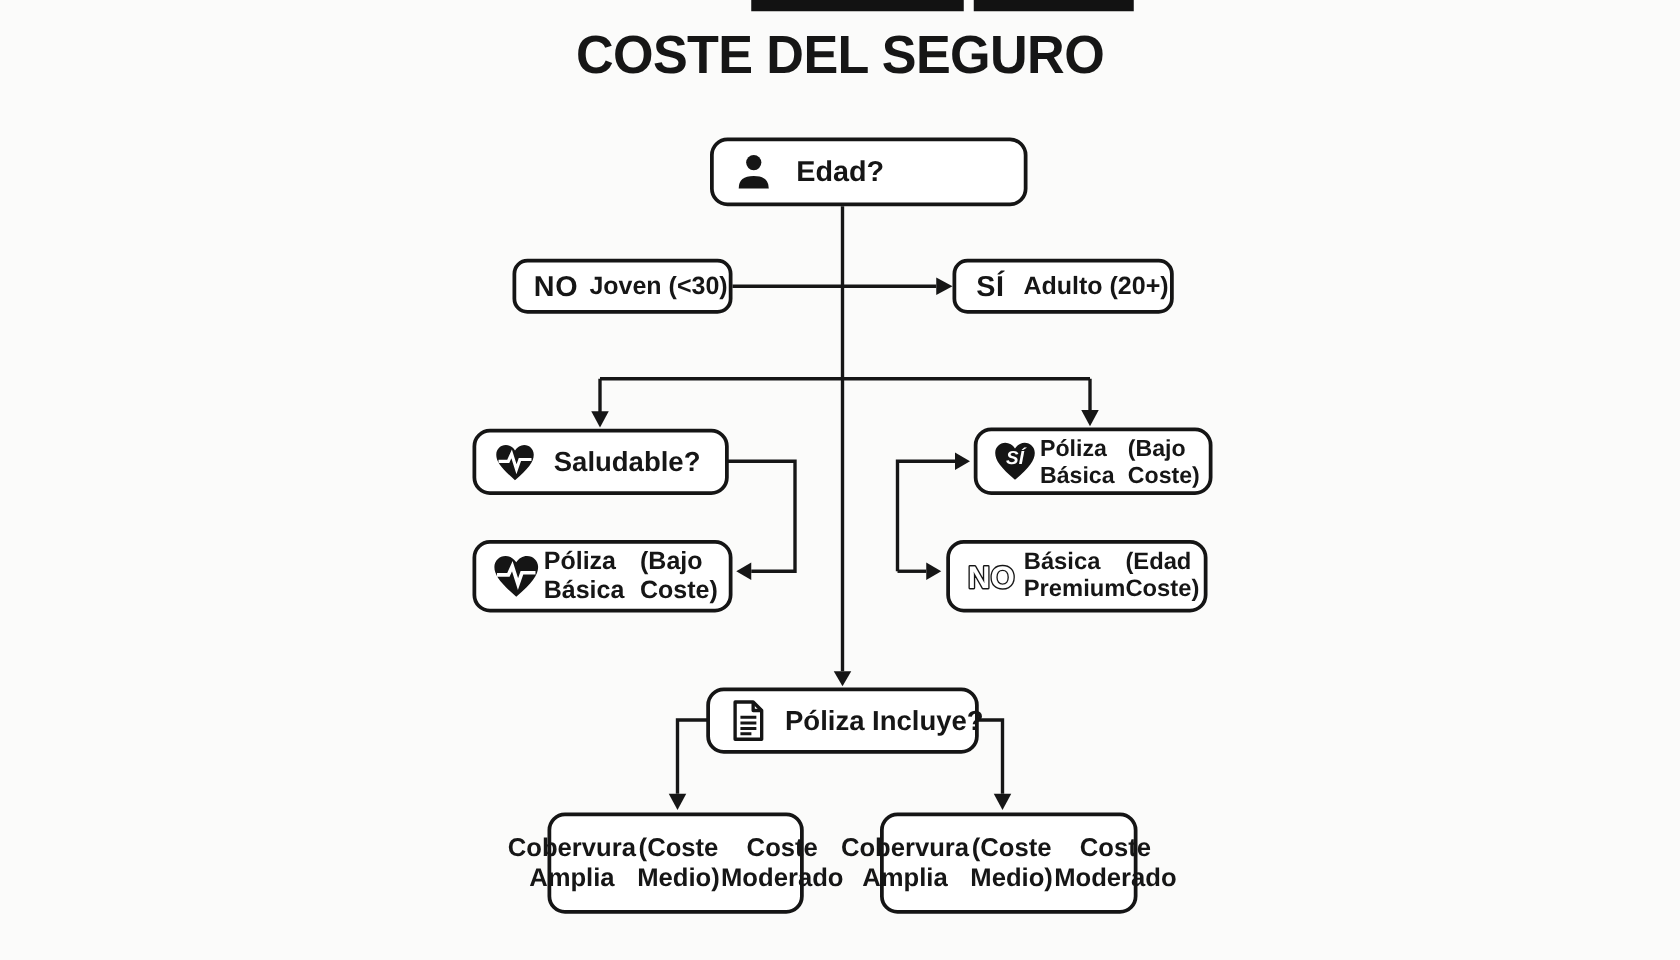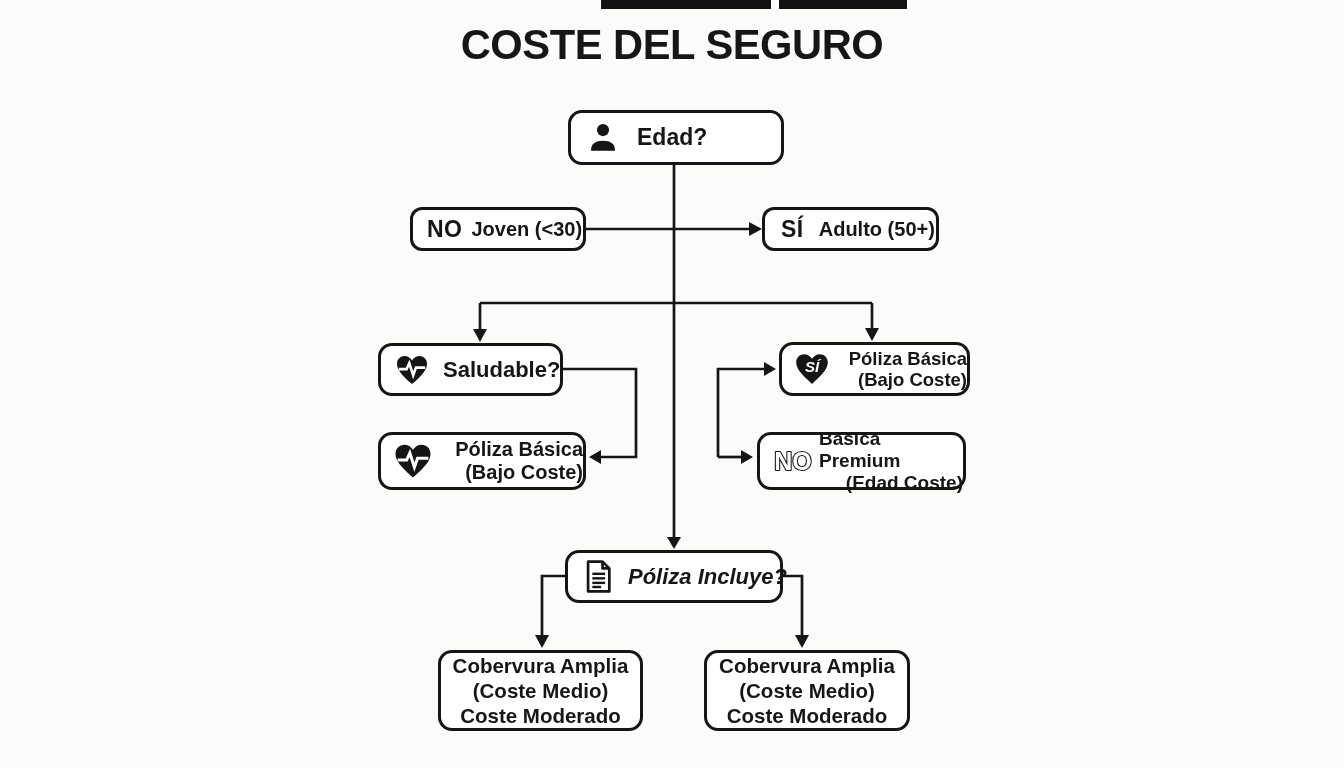--- a/index.html
+++ b/index.html
@@ -22,33 +22,33 @@
   .node{
     position:absolute;
     background:#ffffff;
     border:3px solid #151515;
     border-radius:14px;
     display:flex;align-items:center;
     box-sizing:border-box;
   }
   .node .lbl{font-weight:700;white-space:nowrap;}
   .badge{font-weight:800;letter-spacing:0.5px;}
-  .stack{display:flex;flex-direction:column;align-items:flex-end;flex:1;line-height:1.15;font-weight:700;}
-  .result{flex-direction:column;justify-content:center;gap:1px;text-align:center;font-weight:700;}
+  .stack{display:flex;flex-direction:row;align-items:flex-start;flex:1;line-height:1.15;font-weight:700;}
+  .result{flex-direction:row;justify-content:center;gap:1px;text-align:center;font-weight:700;}
   
-  #edad{left:568px;top:110px;width:216px;height:55px;padding-left:15px;gap:17px;font-size:23px;}
+  #edad{left:568px;top:110px;width:254px;height:55px;padding-left:15px;gap:17px;font-size:23px;}
   #joven{left:410px;top:207px;width:176px;height:44px;border-radius:12px;padding-left:14px;gap:9px;font-size:20px;}
   #joven .badge{font-size:23px;}
   #adulto{left:762px;top:207px;width:177px;height:44px;border-radius:12px;padding-left:16px;gap:15px;font-size:20px;}
   #adulto .badge{font-size:23px;}
-  #saludable{left:378px;top:343px;width:185px;height:53px;padding-left:12px;gap:12px;font-size:22px;}
+  #saludable{left:378px;top:343px;width:205px;height:53px;padding-left:12px;gap:12px;font-size:22px;}
   #basica-si{left:779px;top:342px;width:191px;height:54px;padding-left:10px;font-size:18.5px;}
   #basica-left{left:378px;top:432px;width:208px;height:58px;padding-left:10px;font-size:20px;}
   #premium{left:757px;top:432px;width:209px;height:58px;padding-left:7px;font-size:19px;}
-  #incluye{left:565px;top:550px;width:218px;height:53px;padding-left:13px;gap:13px;font-size:22px;font-style:italic;}
+  #incluye{left:565px;top:550px;width:218px;height:53px;padding-left:13px;gap:13px;font-size:22px;}
   #res-left{left:438px;top:650px;width:205px;height:81px;font-size:20.5px;}
   #res-right{left:704px;top:650px;width:206px;height:81px;font-size:20.5px;}
   .icon{flex:0 0 auto;display:block;}
 </style>
 </head>
 <body>
 
 <div class="canvas">
 
   <div class="top-artifact" style="left:601px;width:170px;"></div>
@@ -96,21 +96,21 @@
     <span class="lbl">Edad?</span>
   </div>
 
   <div class="node" id="joven">
     <span class="badge">NO</span>
     <span class="lbl">Joven (&lt;30)</span>
   </div>
 
   <div class="node" id="adulto">
     <span class="badge">SÍ</span>
-    <span class="lbl">Adulto (50+)</span>
+    <span class="lbl">Adulto (20+)</span>
   </div>
 
   <div class="node" id="saludable">
     <svg class="icon" width="38" height="36" viewBox="0 0 24 24">
       <path d="M12 21.4 C5 15.3 2 11.6 2 7.8 C2 4.9 4.3 2.7 7.1 2.7 C9 2.7 10.9 3.8 12 5.6 C13.1 3.8 15 2.7 16.9 2.7 C19.7 2.7 22 4.9 22 7.8 C22 11.6 19 15.3 12 21.4 Z" fill="#151515"></path>
       <polyline points="3.2,11.4 8.4,11.4 10.2,7.4 12.8,15.6 14.6,10.4 20.8,10.4" fill="none" stroke="#ffffff" stroke-width="1.7"></polyline>
     </svg>
     <span class="lbl">Saludable?</span>
   </div>
 

